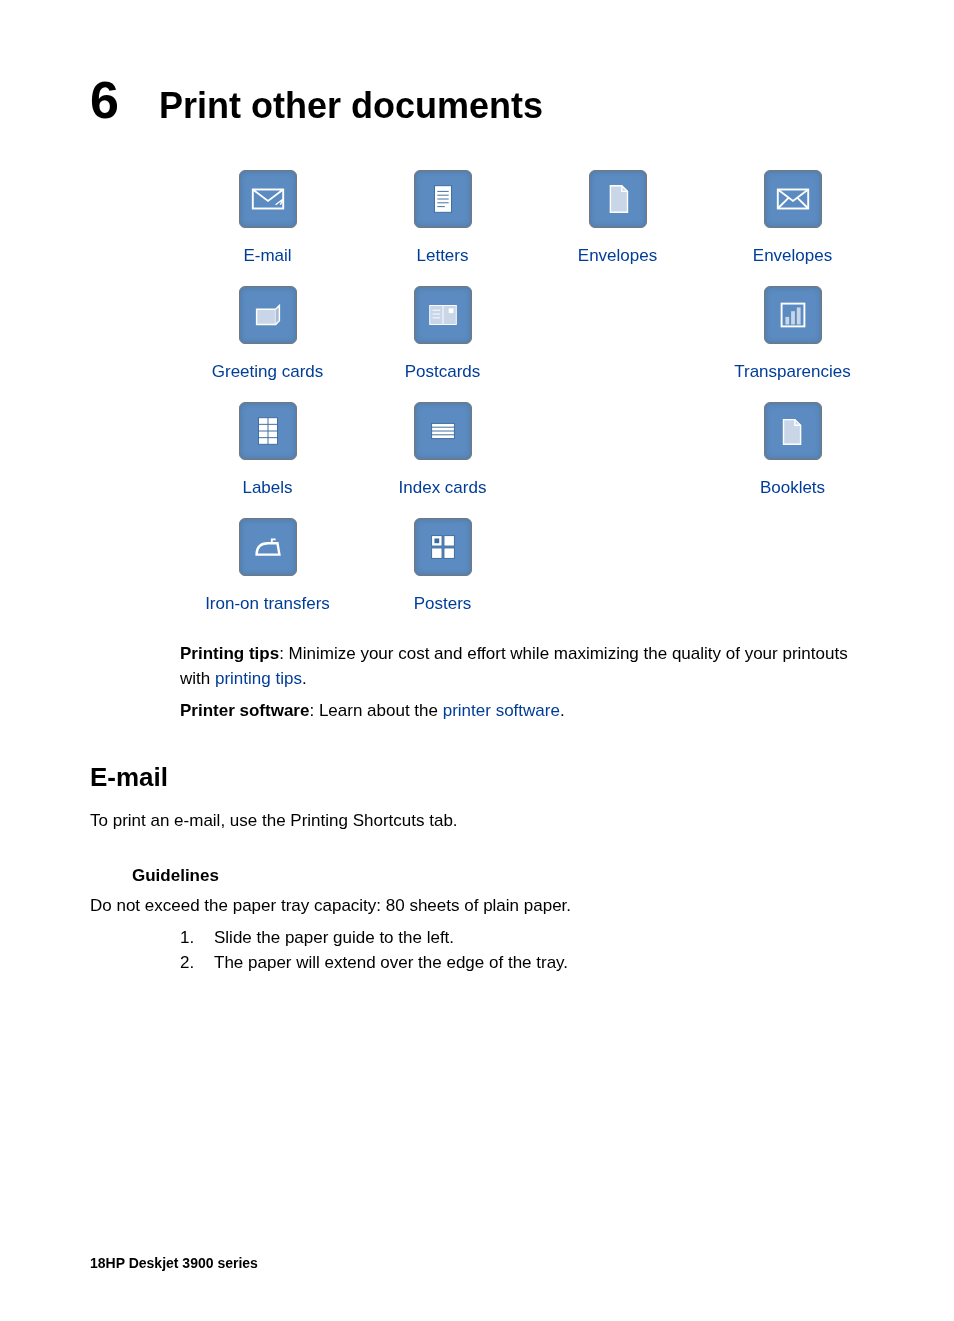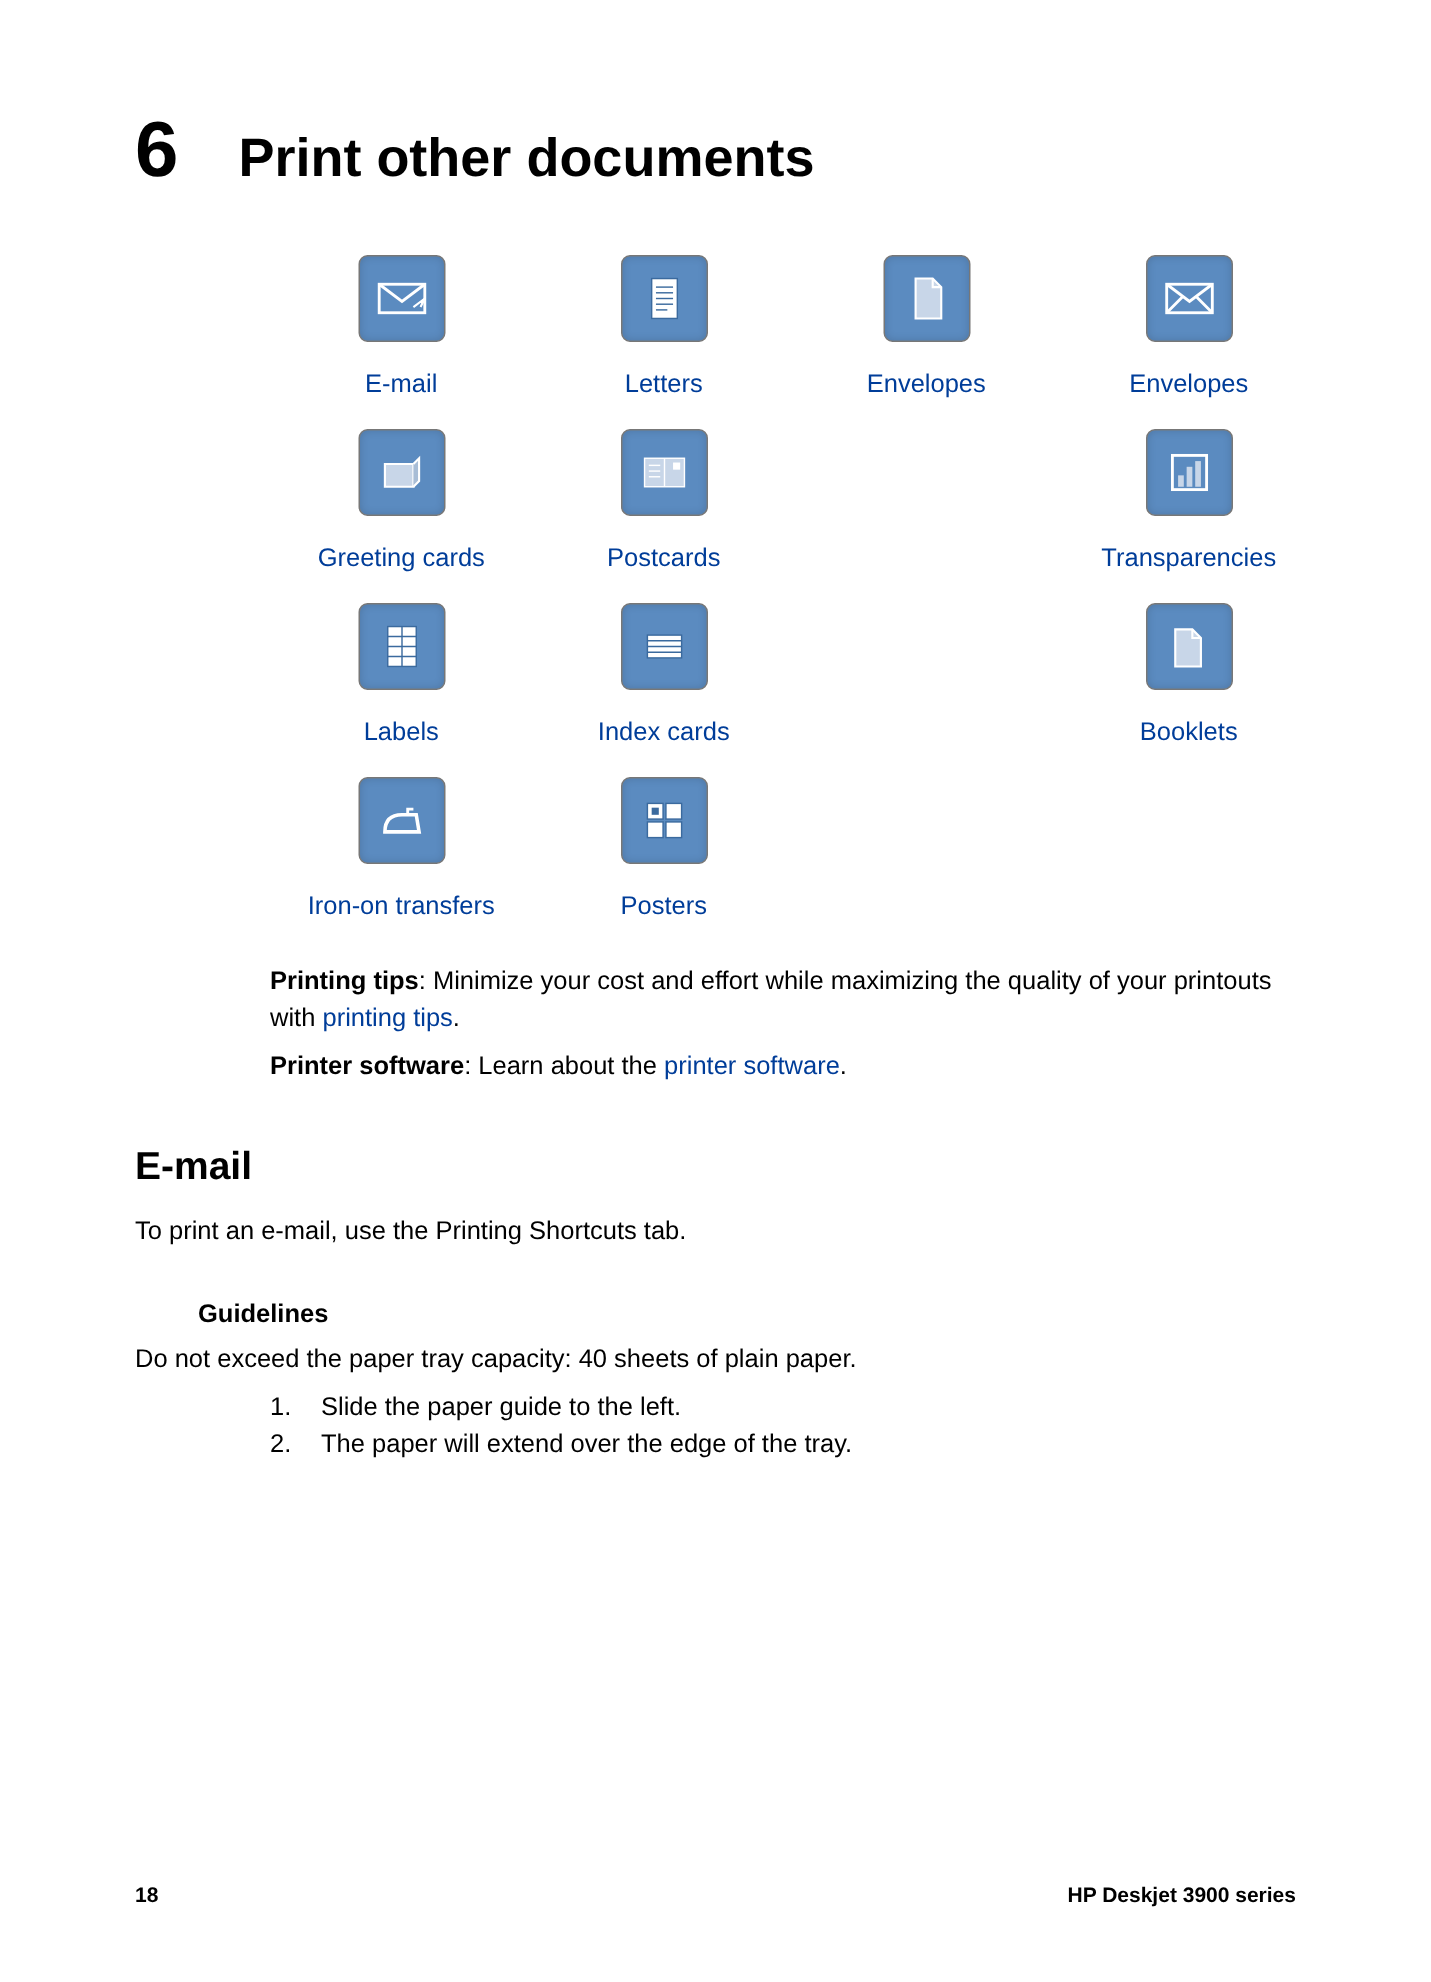--- a/index.html
+++ b/index.html
@@ -90,21 +90,20 @@
       font-size: 17px;
       line-height: 1.45;
     }
     .ol-row { display: flex; }
     .ol-num { width: 34px; flex-shrink: 0; }
     .ol-txt { flex: 1; }
     .ol-txt p + p { margin-top: 2px; }
     .footer {
       margin-top: auto;
       display: flex;
-      justify-content: space-between;
       font-size: 14px;
       font-weight: bold;
       padding-bottom: 10px;
     }
     .bold { font-weight: bold; }
   </style>
 </head>
 <body>
 
 <div class="page">
@@ -257,21 +256,21 @@
     </p>
     <p>
       <span class="bold">Printer software</span><span>: Learn about the </span><span class="link">printer software</span><span>.</span>
     </p>
   </div>
 
   <div class="section-head">E-mail</div>
   <div class="body-text">To print an e-mail, use the Printing Shortcuts tab.</div>
 
   <div class="sub-head">Guidelines</div>
-  <div class="body-text" style="margin-top:8px">Do not exceed the paper tray capacity: 40 sheets of plain paper.</div>
+  <div class="body-text" style="margin-top:8px">Do not exceed the paper tray capacity: 80 sheets of plain paper.</div>
 
   <div class="ol">
     <div class="ol-row">
       <div class="ol-num">1.</div>
       <div class="ol-txt">
           <p>Slide the paper guide to the left.</p>
         </div>
     </div>
     <div class="ol-row">
       <div class="ol-num">2.</div>

